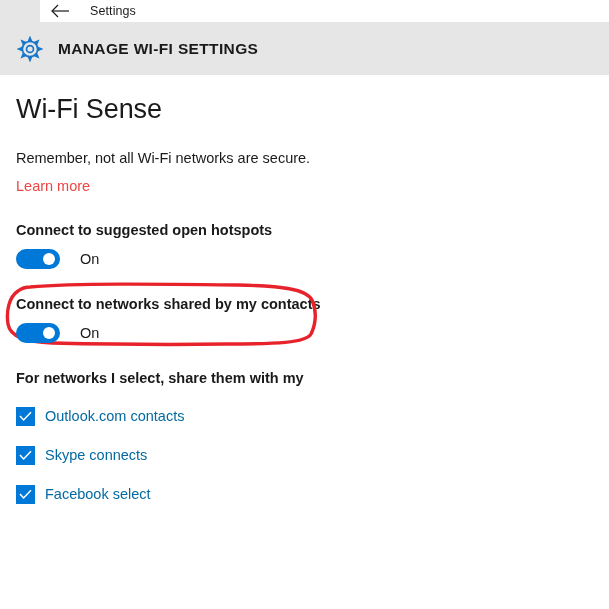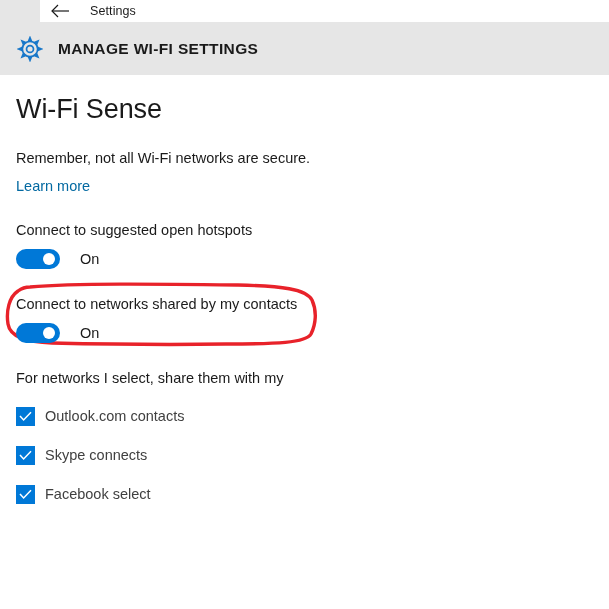--- a/index.html
+++ b/index.html
@@ -100,30 +100,31 @@
     line-height: 22px;
     margin: 21px 0 0 16px;
     width: 452px;
   }
   .para.second {
     margin-top: 22px;
   }
   .learn-more {
     display: inline-block;
     font-size: 14.5px;
-    color: #0369a1;
+    color: #ef4444;
     margin: 9px 0 0 16px;
     text-decoration: none;
     cursor: pointer;
   }
 
   .setting-label {
     font-size: 14.5px;
     color: #1a1a1a;
     margin: 27px 0 0 16px;
+    font-weight: bold;
   }
 
   
   .toggle-row {
     display: flex;
     align-items: center;
     margin: 11px 0 0 16px;
   }
   .toggle {
     width: 44px;
@@ -176,21 +177,21 @@
     height: 19px;
     background: #0078d7;
     flex: none;
     display: flex;
     align-items: center;
     justify-content: center;
   }
   .checkbox svg { display: block; }
   .cb-label {
     font-size: 14.5px;
-    color: #404040;
+    color: #0369a1;
     margin-left: 10px;
   }
 </style>
 </head>
 <body>
 
 <div class="header-band"></div>
 
 <div class="titlebar">
   <div class="back-btn">

